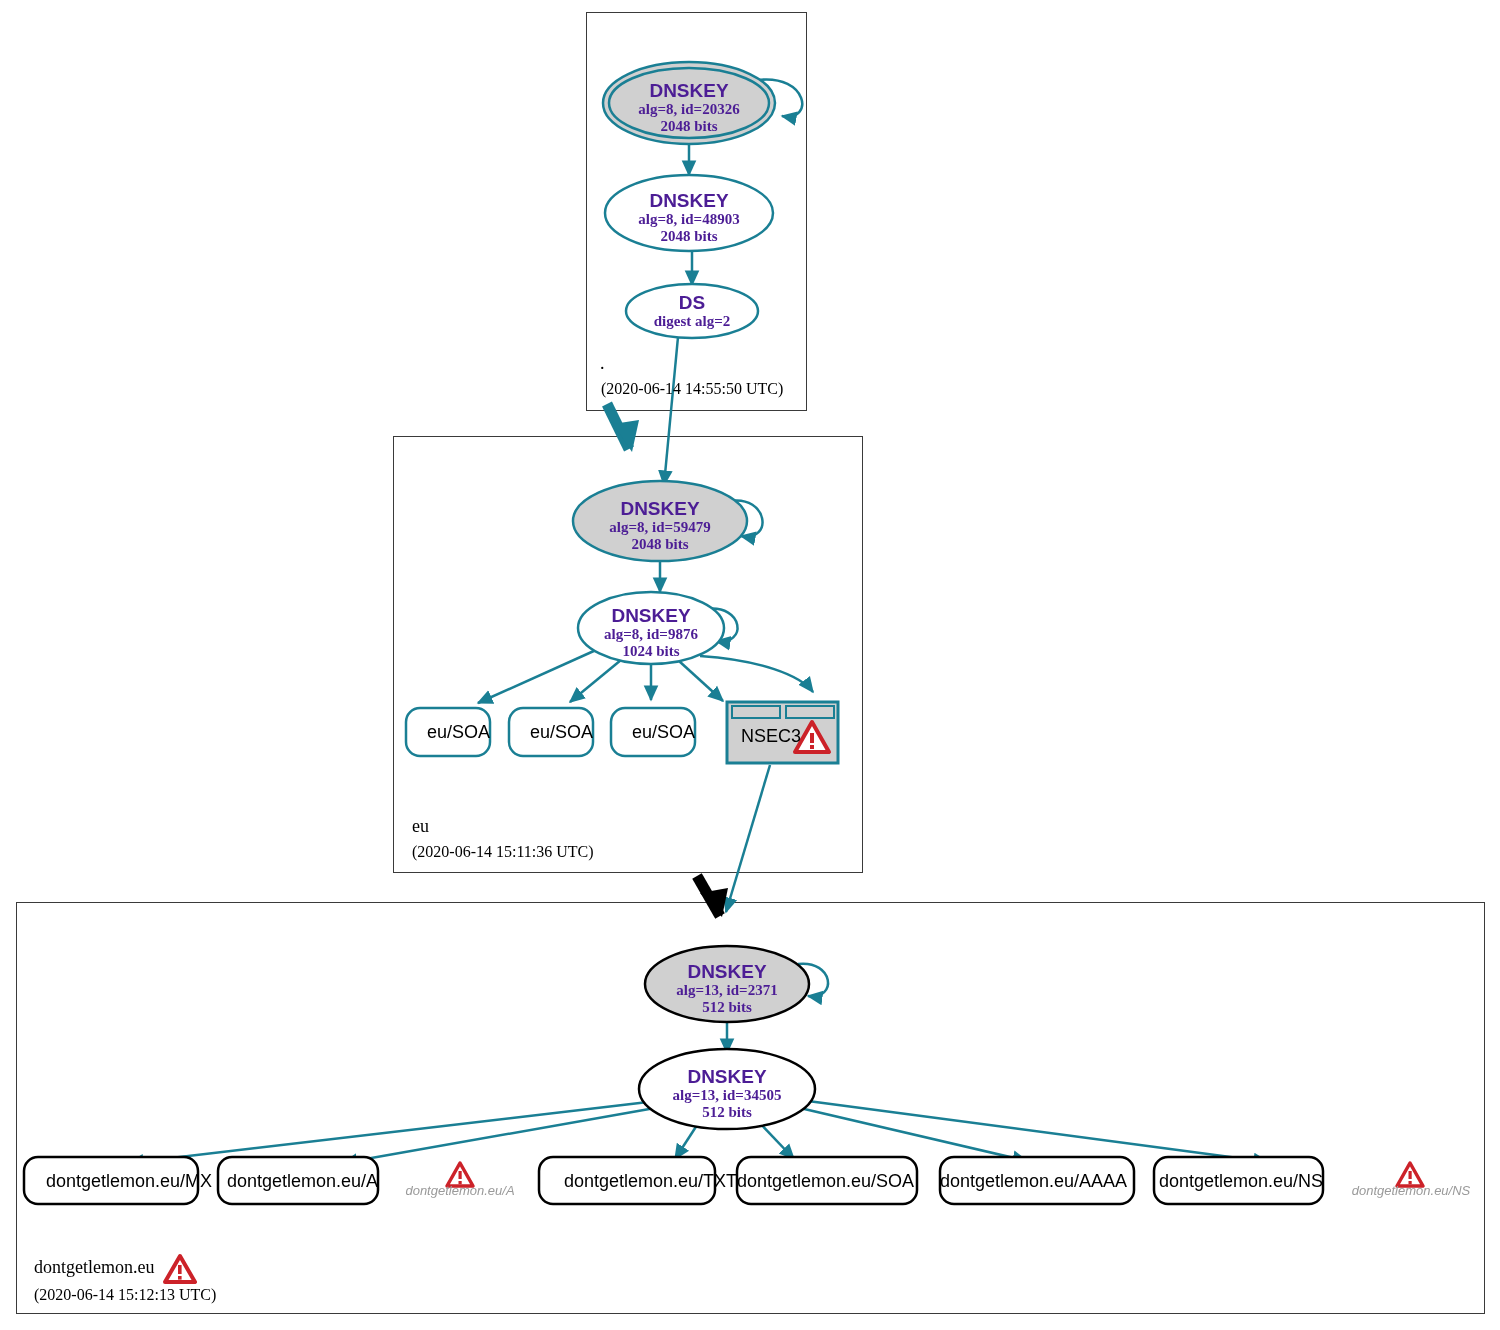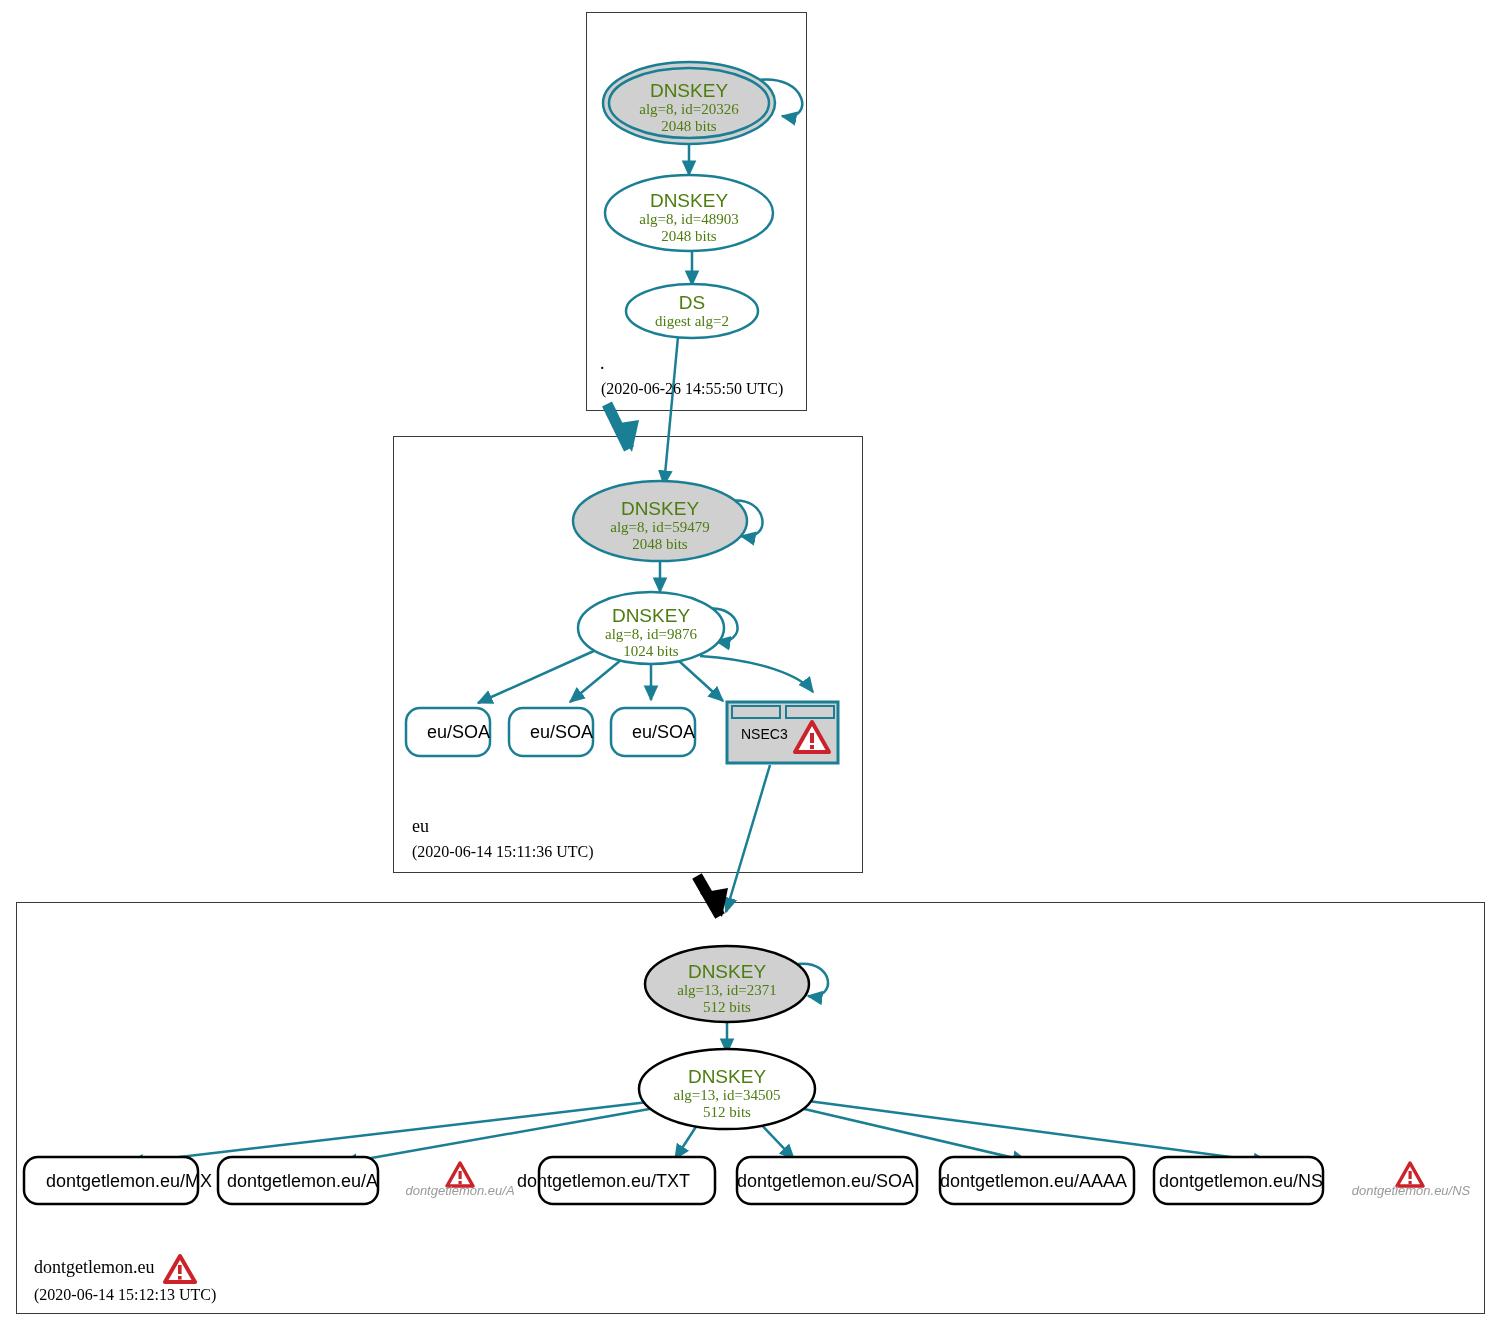--- a/index.html
+++ b/index.html
@@ -35,23 +35,24 @@
     font-family: "Liberation Serif", serif;
     color: #000;
     white-space: nowrap;
   }
   .zone-name { font-size: 18px; }
   .zone-time { font-size: 16px; }
   
   .node-text {
     position: absolute;
     text-align: center;
-    color: #4d7c0f;
+    color: #4c1d95;
     white-space: nowrap;
     pointer-events: none;
+    font-weight: bold;
   }
   .nt-title {
     font-family: "Liberation Sans", sans-serif;
     font-size: 19px;
     line-height: 21px;
   }
   .nt-sub {
     font-family: "Liberation Serif", serif;
     font-size: 15px;
     line-height: 17px;
@@ -60,21 +61,21 @@
     position: absolute;
     font-family: "Liberation Sans", sans-serif;
     font-size: 18px;
     color: #000;
     white-space: nowrap;
     text-align: right;
   }
   .nsec3-label {
     position: absolute;
     font-family: "Liberation Sans", sans-serif;
-    font-size: 14px;
+    font-size: 18px;
     color: #000;
     white-space: nowrap;
   }
   .ghost-label {
     position: absolute;
     font-family: "Liberation Sans", sans-serif;
     font-style: italic;
     font-size: 13px;
     color: #9a9a9a;
     white-space: nowrap;
@@ -250,30 +251,30 @@
   </div>
 
   <div class="node-text" style="left:627px; top:1066px; width:200px;">
     <div class="nt-title">DNSKEY</div>
     <div class="nt-sub">alg=13, id=34505</div>
     <div class="nt-sub">512 bits</div>
   </div>
 
   <div class="rr-label" style="left:24px; top:1171px; width:188px;">dontgetlemon.eu/MX</div>
   <div class="rr-label" style="left:218px; top:1171px; width:160px;">dontgetlemon.eu/A</div>
-  <div class="rr-label" style="left:514px; top:1171px; width:176px;">dontgetlemon.eu/TXT</div>
+  <div class="rr-label" style="left:561px; top:1171px; width:176px;">dontgetlemon.eu/TXT</div>
   <div class="rr-label" style="left:737px; top:1171px; width:156px;">dontgetlemon.eu/SOA</div>
   <div class="rr-label" style="left:940px; top:1171px; width:172px;">dontgetlemon.eu/AAAA</div>
   <div class="rr-label" style="left:1154px; top:1171px; width:169px;">dontgetlemon.eu/NS</div>
 
   <div class="ghost-label" style="left:390px; top:1183px; width:140px;">dontgetlemon.eu/A</div>
   <div class="ghost-label" style="left:1340px; top:1183px; width:142px;">dontgetlemon.eu/NS</div>
 
   <div class="zone-label zone-name" style="left:600px; top:353px;">.</div>
-  <div class="zone-label zone-time" style="left:601px; top:380px;">(2020-06-26 14:55:50 UTC)</div>
+  <div class="zone-label zone-time" style="left:601px; top:380px;">(2020-06-14 14:55:50 UTC)</div>
 
   <div class="zone-label zone-name" style="left:412px; top:816px;">eu</div>
   <div class="zone-label zone-time" style="left:412px; top:843px;">(2020-06-14 15:11:36 UTC)</div>
 
   <div class="zone-label zone-name" style="left:34px; top:1257px;">dontgetlemon.eu</div>
   <div class="zone-label zone-time" style="left:34px; top:1286px;">(2020-06-14 15:12:13 UTC)</div>
 
 </div>
 
 </body></html>

